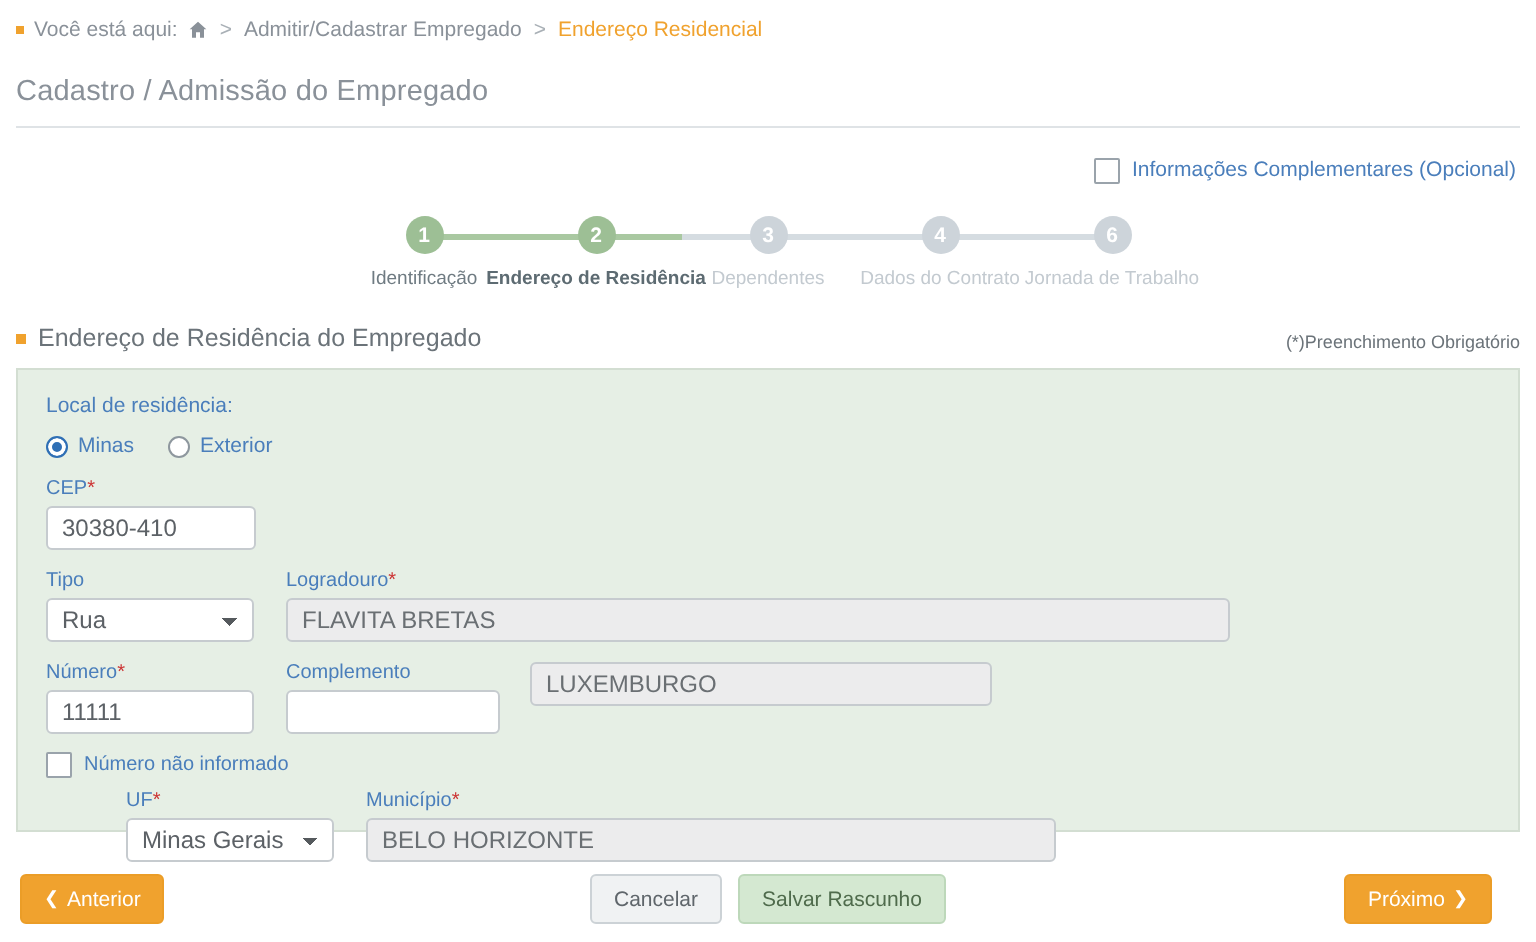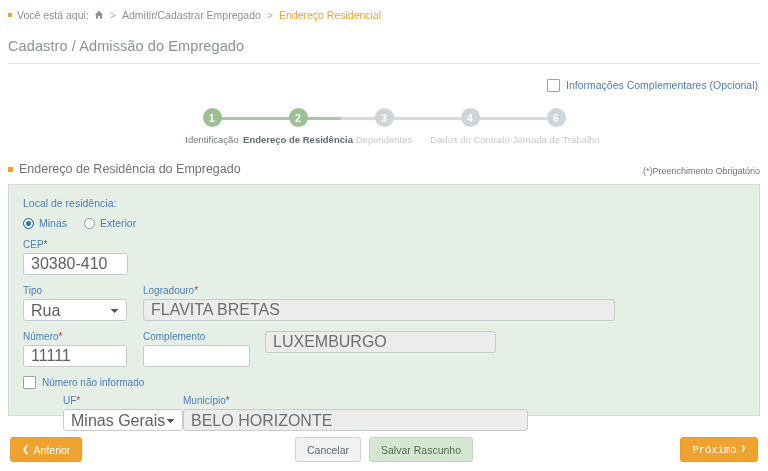--- a/index.html
+++ b/index.html
@@ -208,21 +208,21 @@
     background: #2f6fb5;
     box-shadow: inset 0 0 0 2px #ffffff;
   }
   .radio-lbl { font-size: 10.5px; color: #4a7ebb; }
 
   .field-row { display: flex; align-items: flex-start; margin-top: 10px; }
   .field { display: flex; flex-direction: column; }
 
   input.txt, select.sel {
     font-family: "Liberation Sans", sans-serif;
-    font-size: 16px;
+    font-size: 12px;
     color: #5c6166;
     height: 22px;
     box-sizing: border-box;
     border: 1px solid #c6cbcf;
     border-radius: 3px;
     padding: 0 7px;
     background: #ffffff;
     outline: none;
   }
   input.txt.ro, select.sel.ro {
@@ -288,21 +288,21 @@
     background: #f0f2f3;
     color: #5f666b;
     border-color: #ccd2d6;
   }
   .btn-green {
     background: #d4e8d1;
     color: #4f6b4c;
     border-color: #bdd8ba;
   }
   .btn-prev { position: absolute; left: 10px; top: 0; }
-  .btn-next { position: absolute; right: 10px; top: 0; font-family: Liberation Mono, monospace; }
+  .btn-next { position: absolute; right: 22px; top: 0; }
   .center-btns {
     position: absolute;
     left: 0; right: 0; top: 0;
     display: flex;
     justify-content: center;
     gap: 8px;
   }
   .chev { font-size: 9px; line-height: 1; }
 </style>
 </head>
@@ -419,21 +419,21 @@
   </div>
 
   <div class="chk-row">
     <span class="chk"></span>
     <span class="chk-lbl">Número não informado</span>
   </div>
 
   <div class="field-row" style="margin-top:6px;">
     <div class="field" style="width:120px;margin-left:40px;">
       <label class="lbl"><span>UF</span><span class="star">*</span></label>
-      <select class="sel" style="width:120px;">
+      <select class="sel" style="width:104px;">
         <option>Minas Gerais</option>
       </select>
     </div>
     <div class="field">
       <label class="lbl"><span>Município</span><span class="star">*</span></label>
       <select class="sel ro" style="width:345px;">
         <option>BELO HORIZONTE</option>
       </select>
     </div>
   </div>

